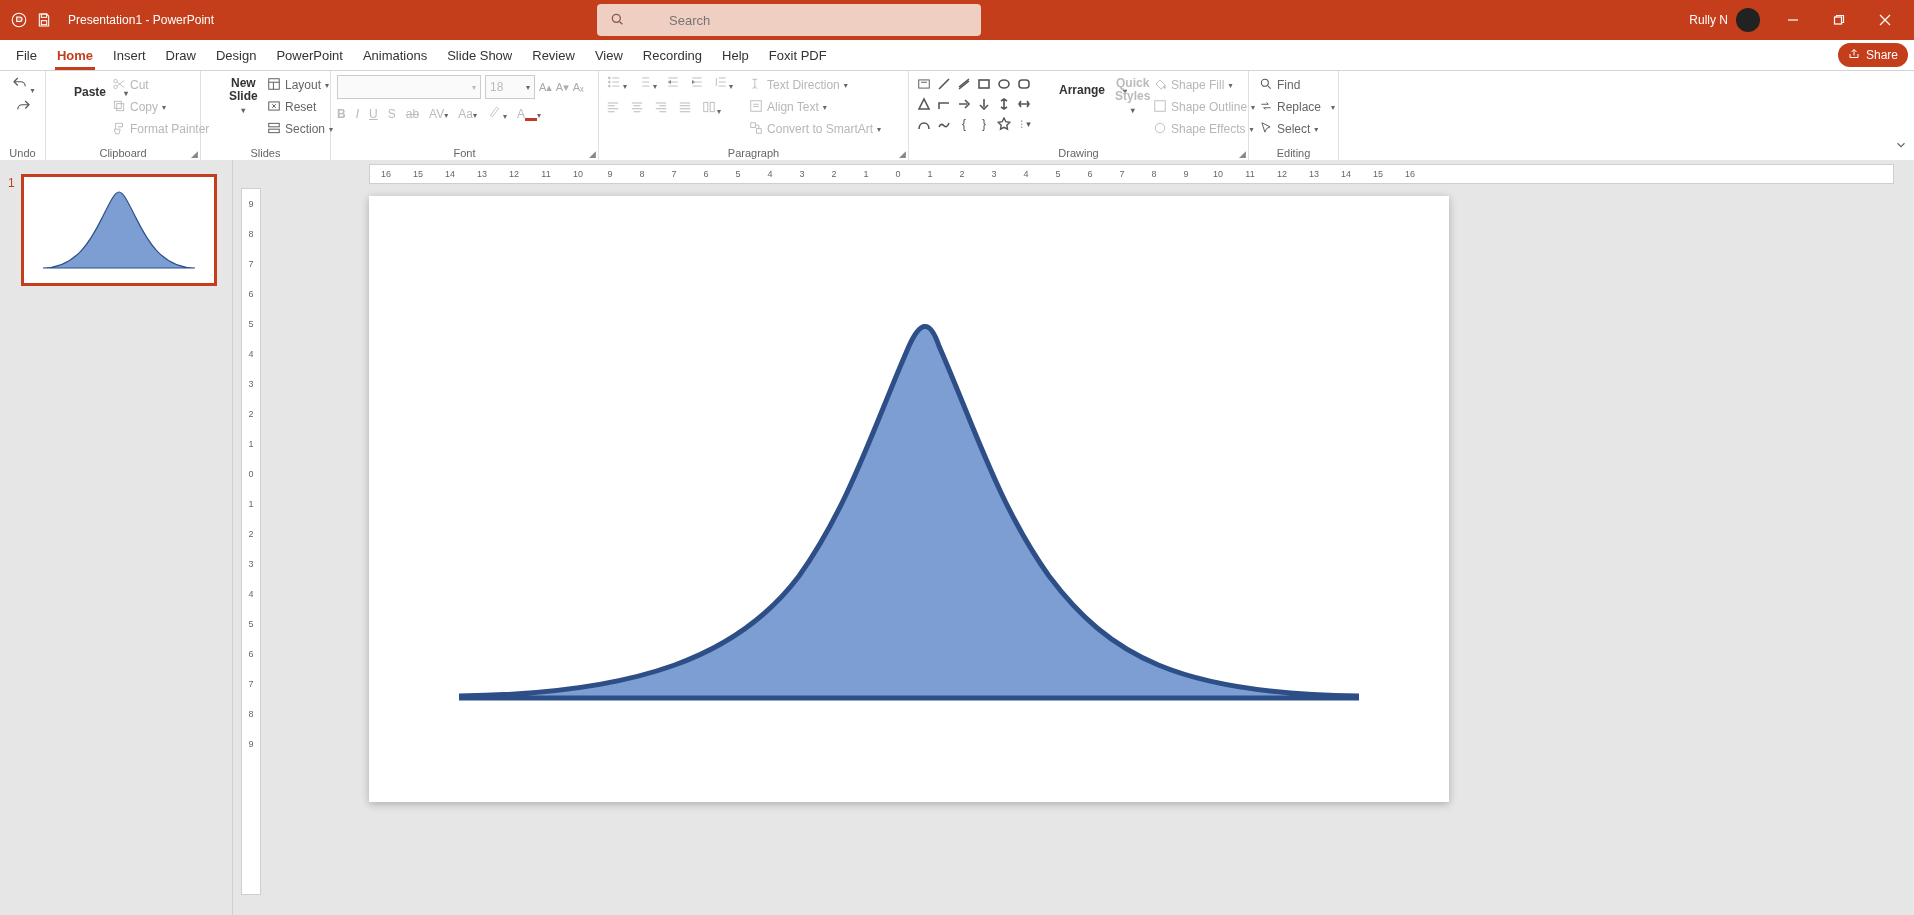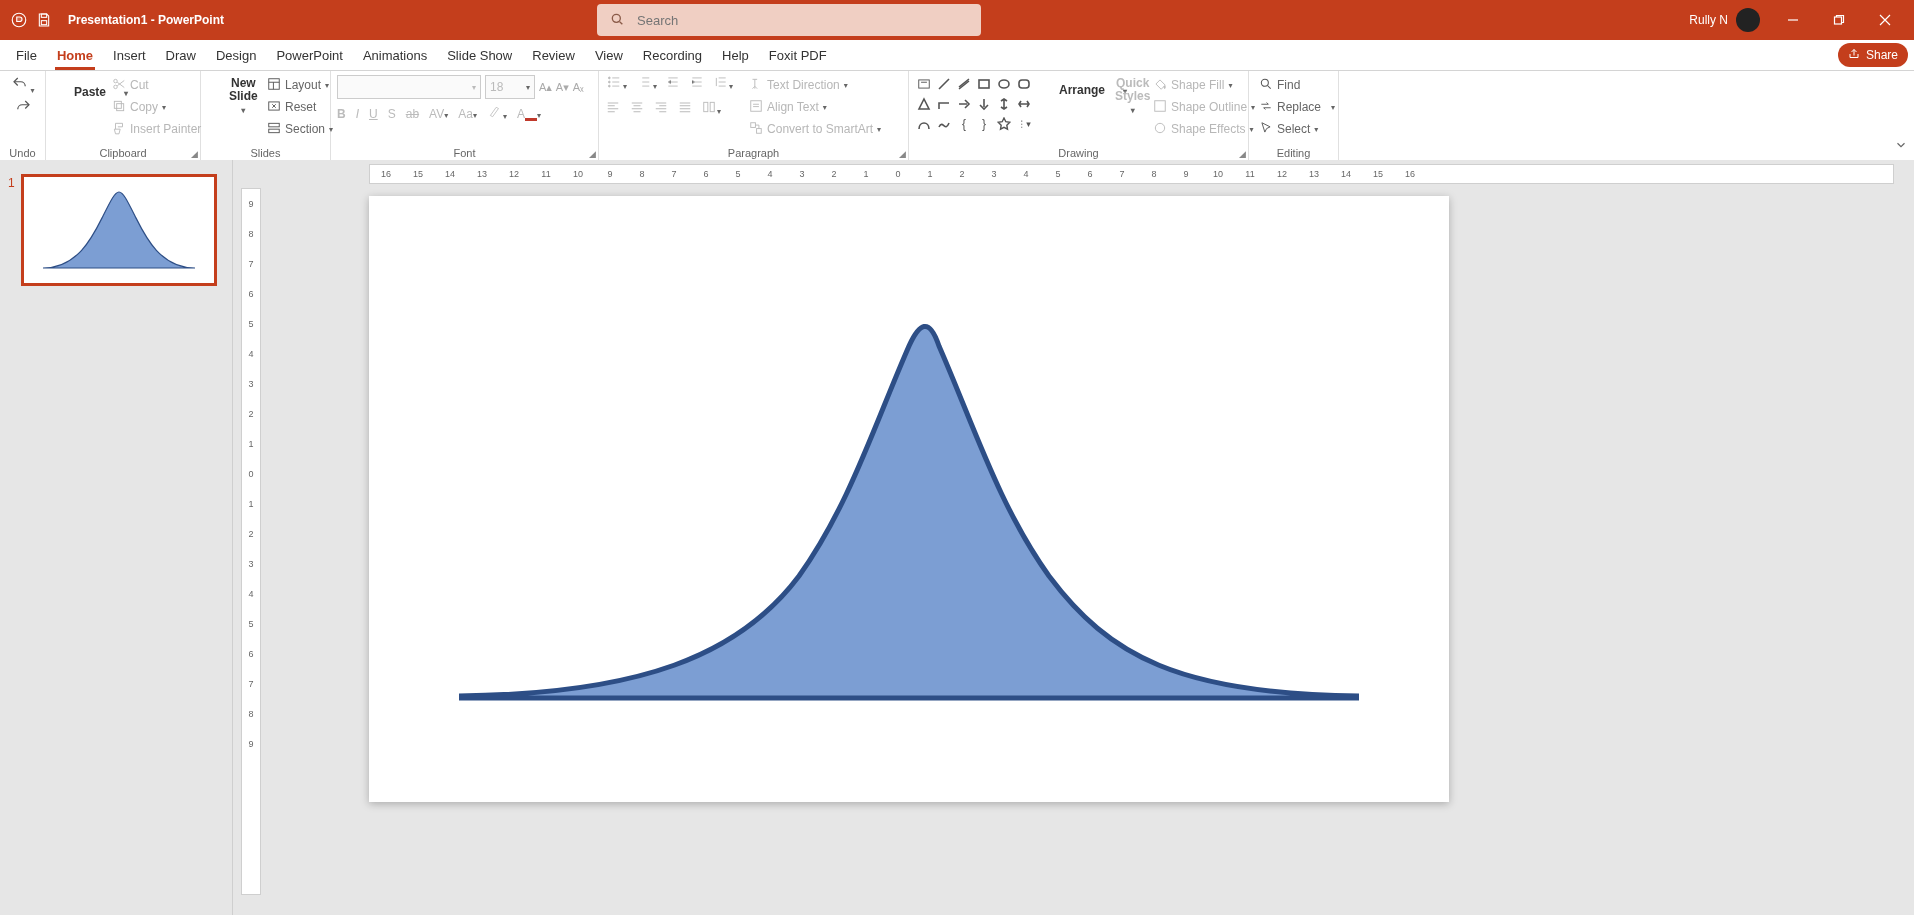--- a/index.html
+++ b/index.html
@@ -1,22 +1,22 @@
 <!DOCTYPE html>
 <html><head>
 <meta charset="utf-8">
 <style>
   html,body{margin:0;padding:0;width:1914px;height:915px;font-family:"Segoe UI",Arial,sans-serif;font-size:12px;color:#333;background:#e6e6e6;overflow:hidden;}
   
   .titlebar{height:40px;background:#c43e1c;display:flex;align-items:center;color:#fff;position:relative;}
-  .tb-left{display:flex;align-items:center;gap:8px;padding-left:10px;font-weight:bold;}
+  .tb-left{display:flex;align-items:center;gap:8px;padding-left:10px;}
   .tb-icon{display:inline-flex;align-items:center;justify-content:center;}
   .tb-title{margin-left:8px;font-size:12px;white-space:nowrap;}
   .searchbox{position:absolute;left:597px;top:4px;width:384px;height:32px;background:#f0cfc3;border-radius:4px;display:flex;align-items:center;padding:0 12px;box-sizing:border-box;gap:10px;}
-  .searchbox input{background:transparent;border:none;outline:none;color:#6b4a3e;font-size:13px;width:100%;}
+  .searchbox input{background:transparent;border:none;outline:none;color:#6b4a3e;font-size:13px;width:100%;margin-left:32px;}
   .tb-right{margin-left:auto;display:flex;align-items:center;padding-right:6px;}
   .user{display:flex;align-items:center;gap:8px;padding:0 10px;}
   .avatar{width:24px;height:24px;border-radius:50%;background:#222;}
   .wbtn{width:46px;height:40px;display:flex;align-items:center;justify-content:center;}
   
   .tabstrip{height:30px;background:#fff;border-bottom:1px solid #d4d4d4;display:flex;align-items:stretch;padding-left:6px;}
   .tab{display:flex;align-items:center;padding:0 10px;font-size:13px;color:#333;position:relative;cursor:pointer;}
   .tab.active{color:#c43e1c;font-weight:600;}
   .tab.active::after{content:"";position:absolute;left:8px;right:8px;bottom:0;height:3px;background:#c43e1c;}
   .file-tab{color:#333;}
@@ -182,21 +182,21 @@
                 <rect x="8" y="8" width="12" height="12"></rect>
                 <rect x="4" y="4" width="12" height="12"></rect>
               </svg></span>
           <span>Copy</span>
             <span class="caret"> ▾</span>
         </div>
         <div class="cmd disabled">
           <span><svg width="14" height="14" viewBox="0 0 24 24" fill="none" stroke="#bbb" stroke-width="1.6">
                 <path d="M4 14h10l-2 8H6zM6 14V4h12v6H10"></path>
               </svg></span>
-          <span>Insert Painter</span>
+          <span>Format Painter</span>
         </div>
       </div>
     </div>
     <div class="group-label">Clipboard</div>
     <span class="dlg-launch">◢</span>
   </div>
 
   <div class="group" style="width:130px">
     <div class="group-body">
       <div class="bigbtn">

